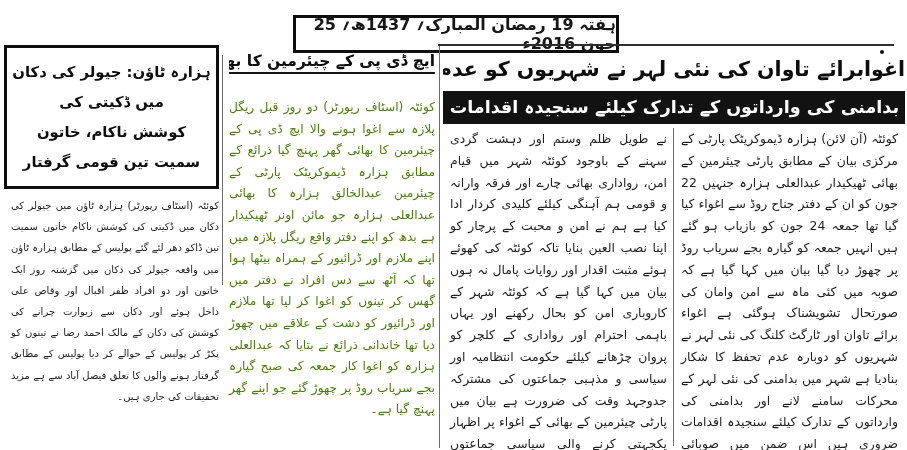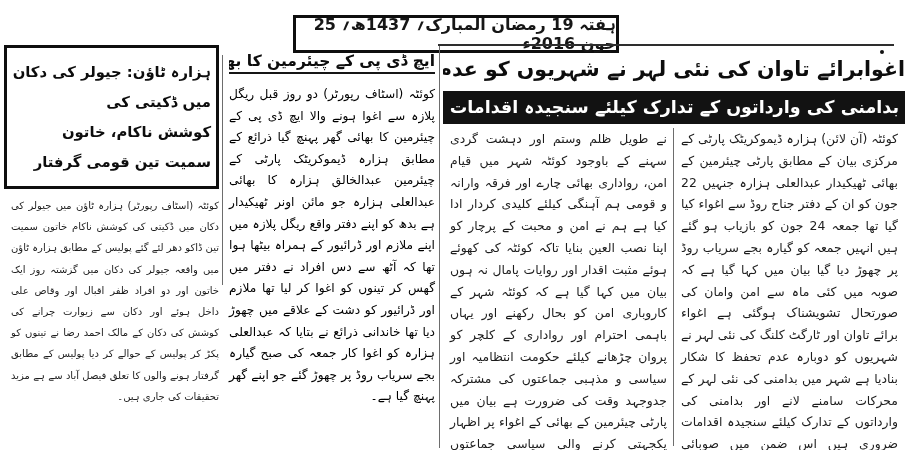--- a/index.html
+++ b/index.html
@@ -62,31 +62,31 @@
   .article-middle { position:absolute; left:229px; top:47px; width:206px; }
   .mid-headline {
     direction:rtl; text-align:center;
     font-size:15.5px; font-weight:bold; line-height:28px;
     color:#0d0d0d; white-space:nowrap; overflow:hidden;
   }
   .mid-headline span {
     border-bottom:2px solid #151515; padding-bottom:2px;
   }
   .mid-body {
-    margin-top:9px;
+    margin-top:22px;
     direction:rtl; text-align:justify;
     font-size:12.2px; line-height:21.6px;
-    color:#000000;
+    color:#4d7c0f;
   }
   
   .article-left { position:absolute; left:4px; top:45px; width:215px; }
   .left-headline-box {
     border:3px solid #0e0e0e;
     padding:9px 5px;
-    direction:rtl; 
+    direction:rtl; text-align:center;
     font-size:14.8px; font-weight:bold; line-height:30px;
     color:#0d0d0d; background:#fff;
   }
   .left-body {
     margin-top:6px;
     direction:rtl; text-align:justify;
     font-size:10px; line-height:21.2px;
     color:#1d1d1d;
     margin-left:7px;
   }

